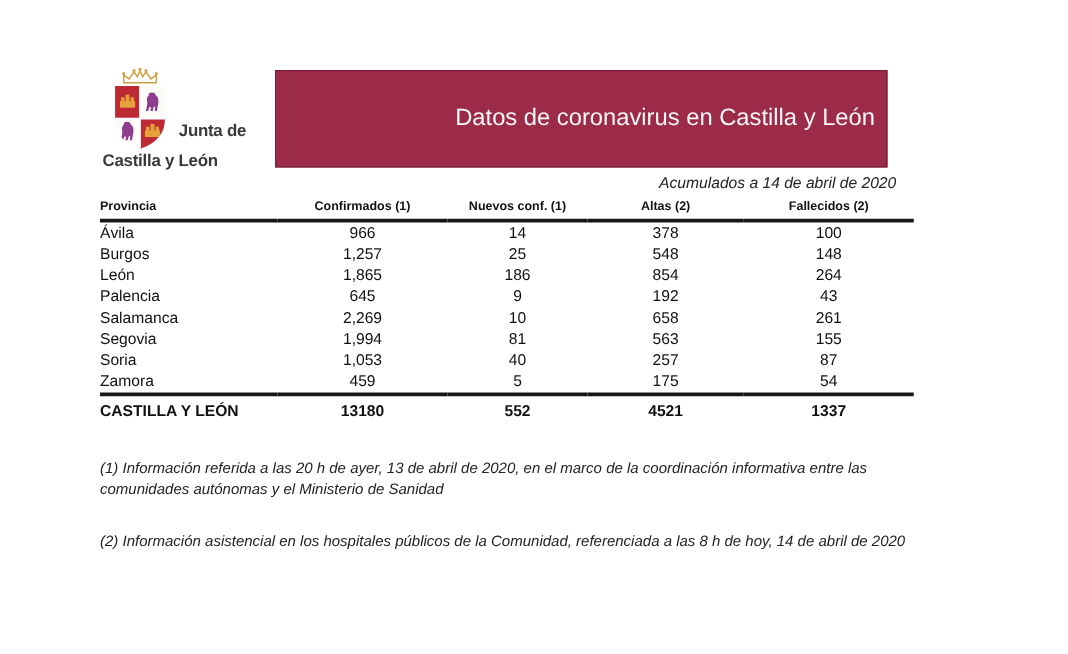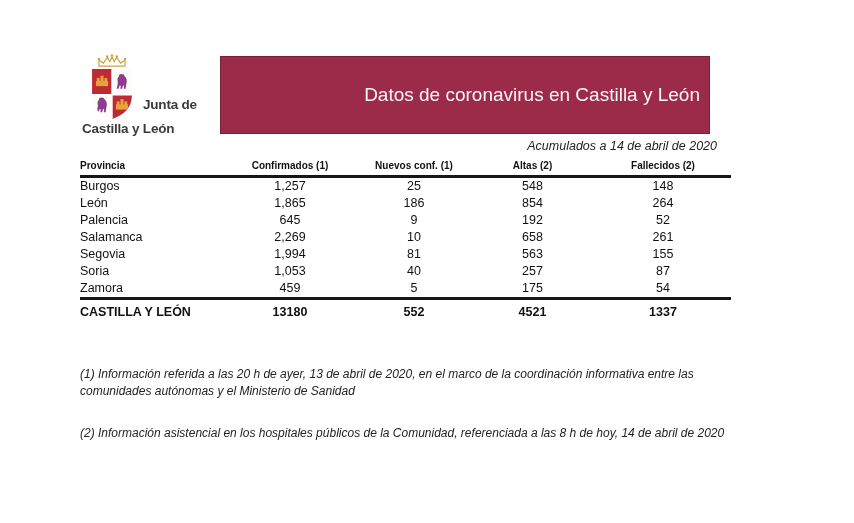--- a/index.html
+++ b/index.html
@@ -116,39 +116,46 @@
       <tr>
         <th class="prov">Provincia</th>
         <th>Confirmados (1)</th>
         <th>Nuevos conf. (1)</th>
         <th>Altas (2)</th>
         <th>Fallecidos (2)</th>
       </tr>
     </thead>
     <tbody>
       <tr>
+        <td class="prov">Ávila</td>
+        <td>966</td>
+        <td>14</td>
+        <td>378</td>
+        <td>100</td>
+      </tr>
+      <tr>
         <td class="prov">Burgos</td>
         <td>1,257</td>
         <td>25</td>
         <td>548</td>
         <td>148</td>
       </tr>
       <tr>
         <td class="prov">León</td>
         <td>1,865</td>
         <td>186</td>
         <td>854</td>
         <td>264</td>
       </tr>
       <tr>
         <td class="prov">Palencia</td>
         <td>645</td>
         <td>9</td>
         <td>192</td>
-        <td>52</td>
+        <td>43</td>
       </tr>
       <tr>
         <td class="prov">Salamanca</td>
         <td>2,269</td>
         <td>10</td>
         <td>658</td>
         <td>261</td>
       </tr>
       <tr>
         <td class="prov">Segovia</td>

